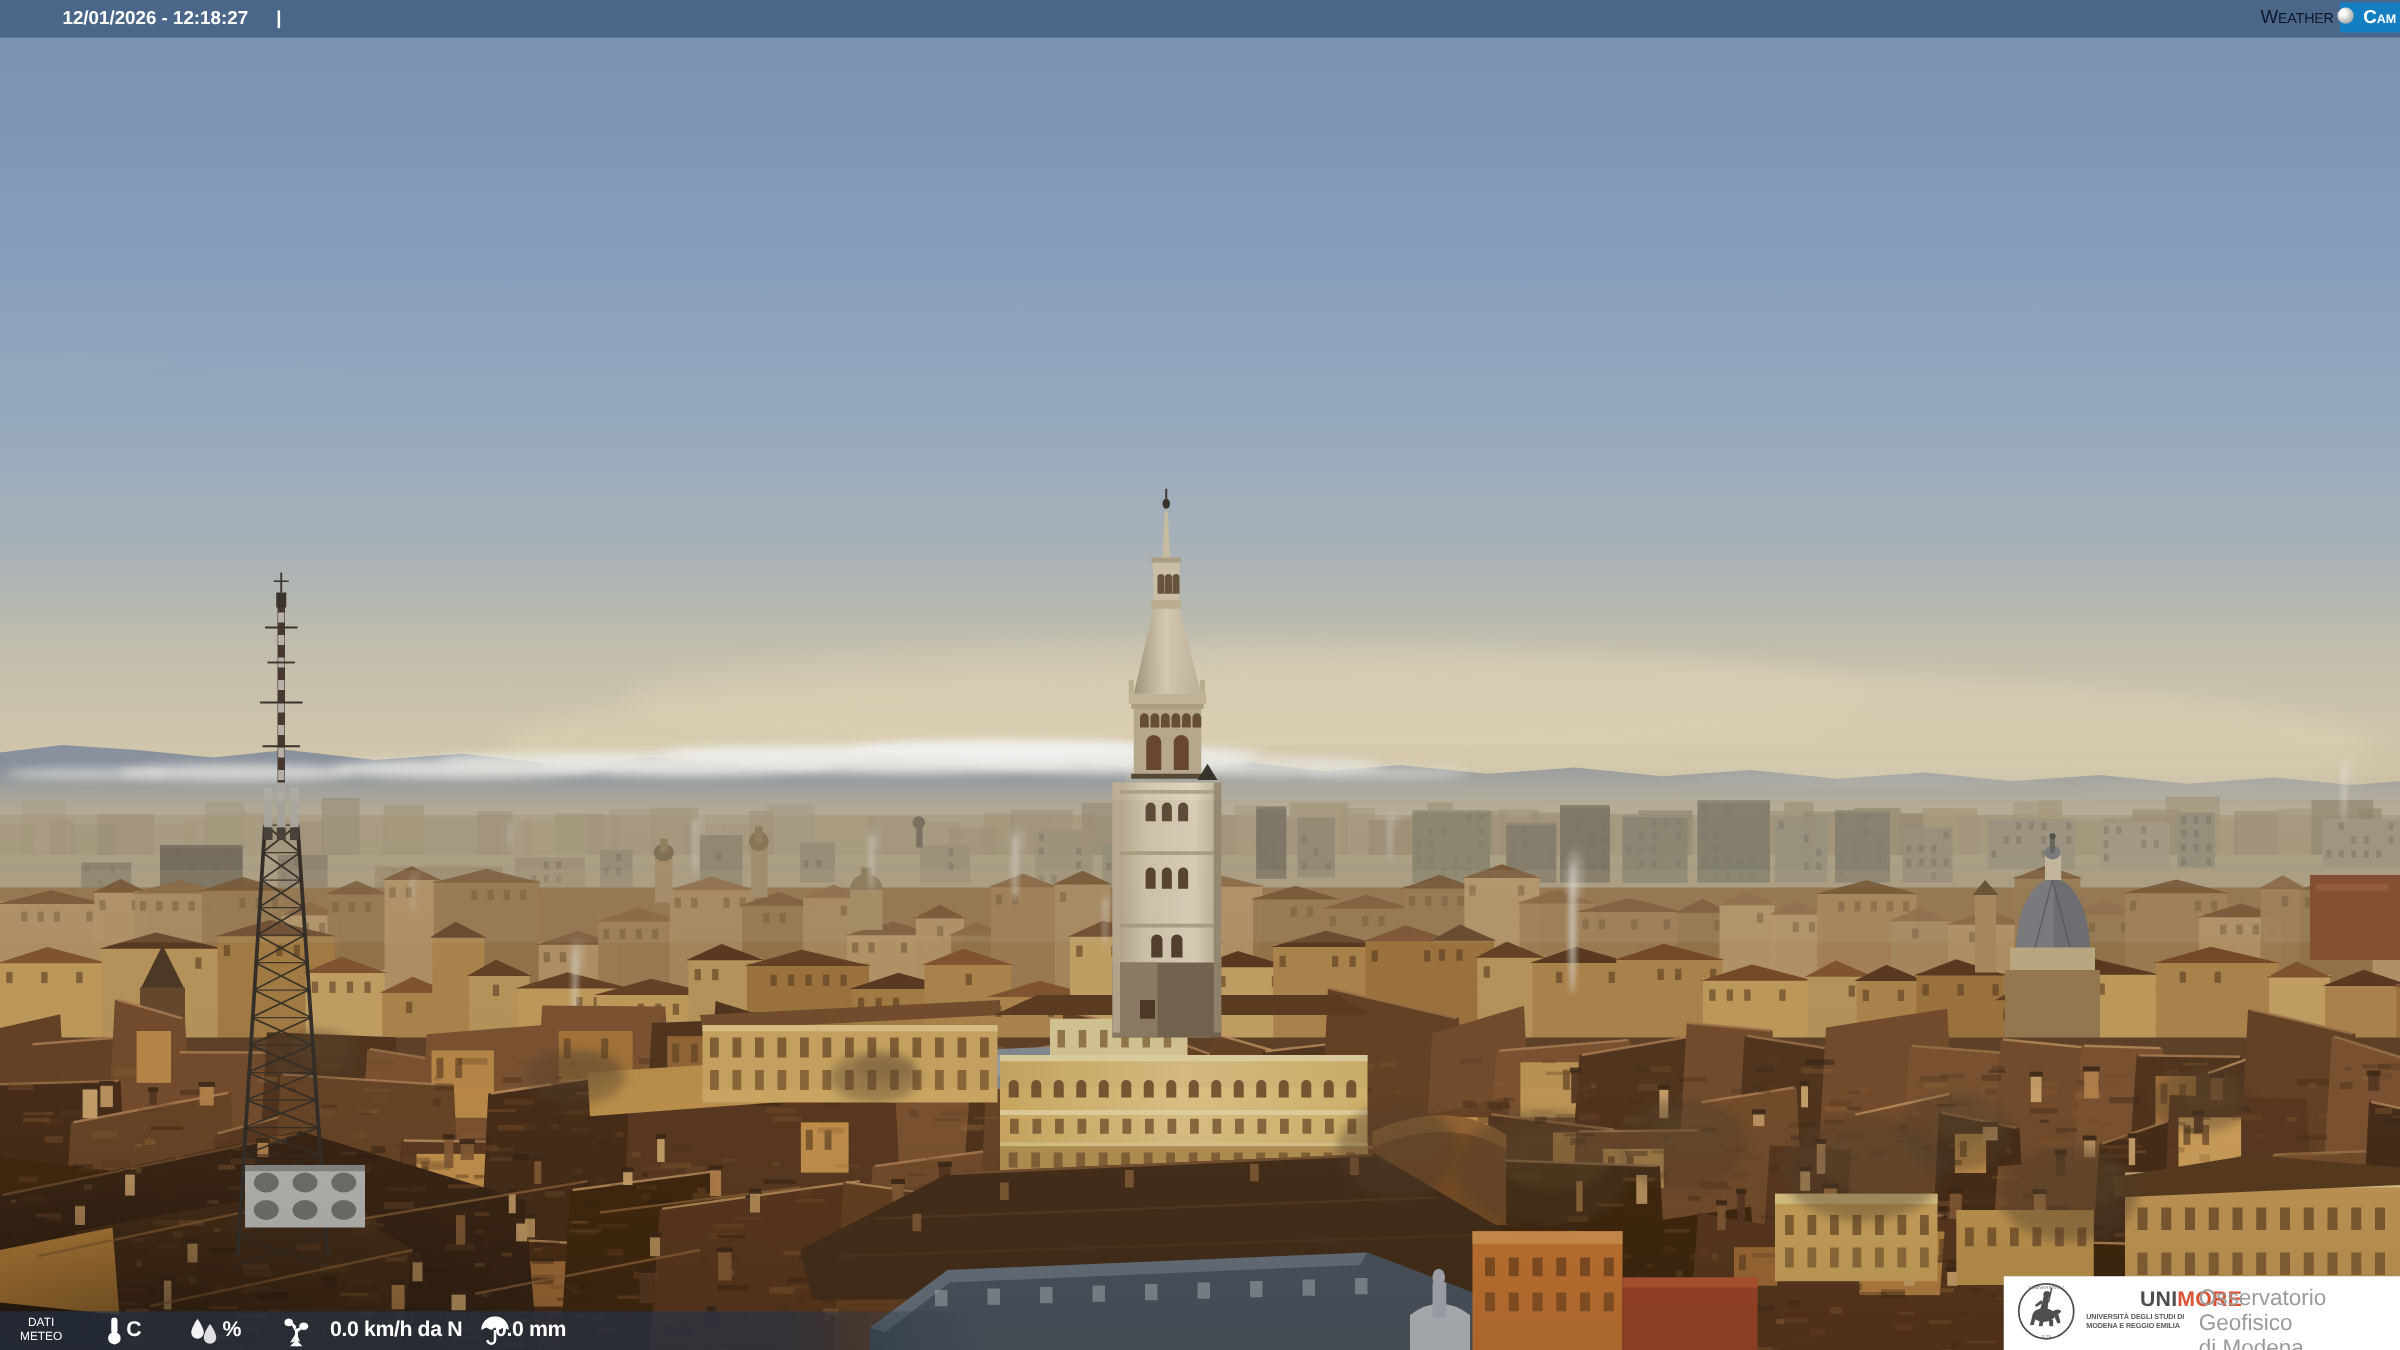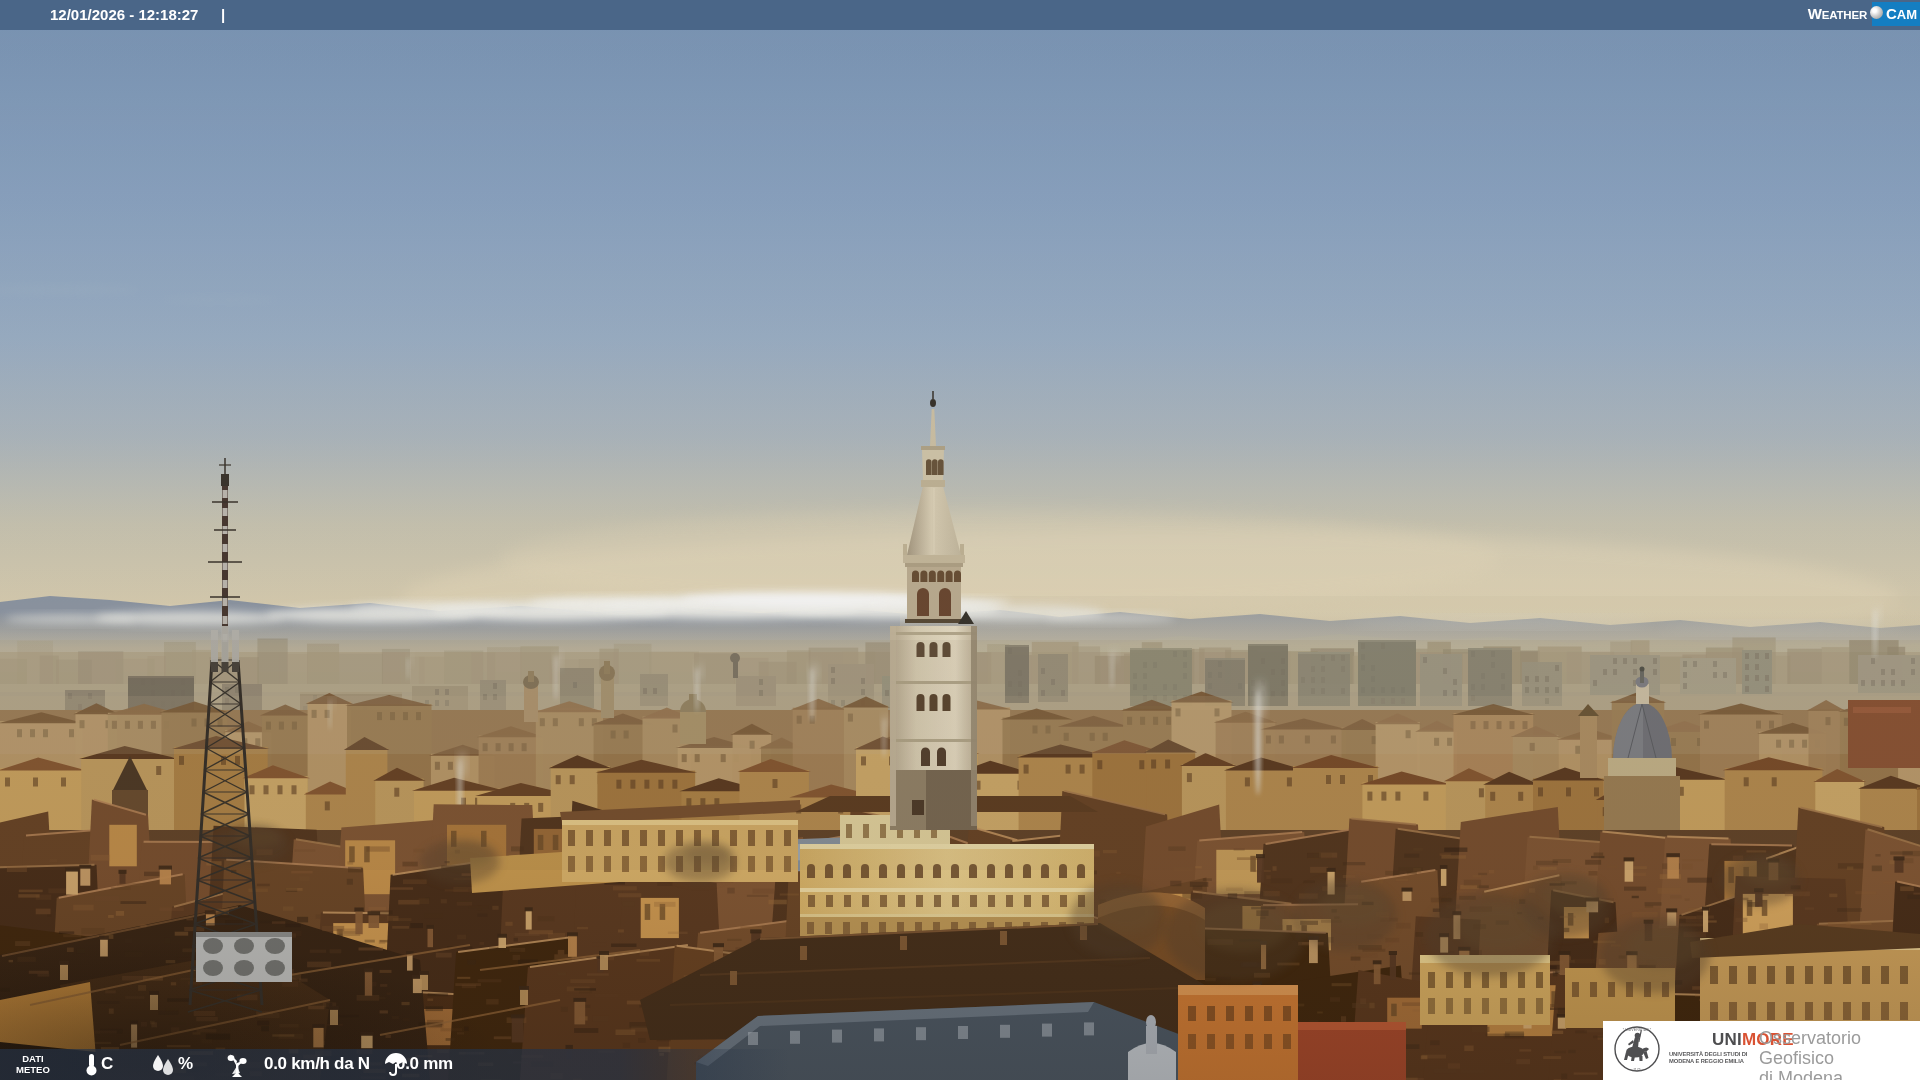--- a/index.html
+++ b/index.html
@@ -5,30 +5,30 @@
 *{box-sizing:border-box;font-family:"Liberation Sans",sans-serif;}
 #stage{position:relative;width:1920px;height:1080px;}
 #scene{position:absolute;left:0;top:0;}
 #topbar{position:absolute;left:0;top:0;width:1920px;height:30px;background:#4a6688;
  color:#fff;font-weight:bold;font-size:15px;line-height:30px;white-space:nowrap;}
 #topbar .d{position:absolute;left:50px;top:0;}
 #topbar .s{position:absolute;left:221px;top:0;}
 #topbar .t{position:absolute;left:250px;top:0;letter-spacing:0.35px;}
 #wc{position:absolute;right:0;top:0;height:28px;}
 #wc .blue{position:absolute;right:0;top:2px;width:48px;height:24px;background:#147ec2;}
-#wc .wtxt{position:absolute;right:53px;top:5px;color:#ffffff;font-weight:bold;font-size:15px;line-height:18px;letter-spacing:-0.2px;}
+#wc .wtxt{position:absolute;right:53px;top:5px;color:#0f172a;font-weight:normal;font-size:15px;line-height:18px;letter-spacing:-0.2px;}
 #wc .wtxt .small{font-size:11.5px;}
 #wc .lens{position:absolute;right:37px;top:6px;width:13px;height:13px;border-radius:50%;
  background:radial-gradient(circle at 35% 35%, #fff 15%, #c9c9c9 50%, #8a8a8a 100%);}
 #wc .ctxt{position:absolute;right:3px;top:5px;color:#fff;font-weight:bold;font-size:15px;line-height:18px;}
-#wc .ctxt .small{font-size:13px;}
+#wc .ctxt .small{font-size:10px;}
 #botbar{position:absolute;left:0;top:1049px;width:790px;height:31px;
  background:linear-gradient(90deg, rgba(36,50,70,0.68) 0px, rgba(36,50,70,0.68) 620px, rgba(38,52,72,0.36) 700px, rgba(38,52,72,0) 100%);
  color:#fff;}
-#botbar .dm{position:absolute;left:16px;top:4px;font-size:9.5px;font-weight:bold;line-height:11px;text-align:center;}
+#botbar .dm{position:absolute;left:16px;top:4px;font-size:9.5px;font-weight:normal;line-height:11px;text-align:center;}
 #botbar .v{position:absolute;top:5px;font-size:17px;font-weight:bold;letter-spacing:-0.3px;}
 #unibox{position:absolute;left:1603px;top:1021px;width:317px;height:59px;background:#fff;}
 #unibox .uni{position:absolute;left:66px;top:9px;font-size:17px;font-weight:bold;color:#4d4d4f;letter-spacing:0.2px;margin-left:43px;}
 #unibox .uni .more{color:#d95233;}
 #unibox .sub{position:absolute;left:66px;top:30px;font-size:5.8px;font-weight:bold;color:#5a5a5c;line-height:7.2px;letter-spacing:-0.1px;}
 #unibox .oss{position:absolute;left:156px;top:7px;font-size:18px;color:#9b9b9b;line-height:20px;}
 </style></head>
 <body>
 <div id="stage">
 <svg id="scene" width="1920" height="1080" viewBox="0 0 1920 1080">

